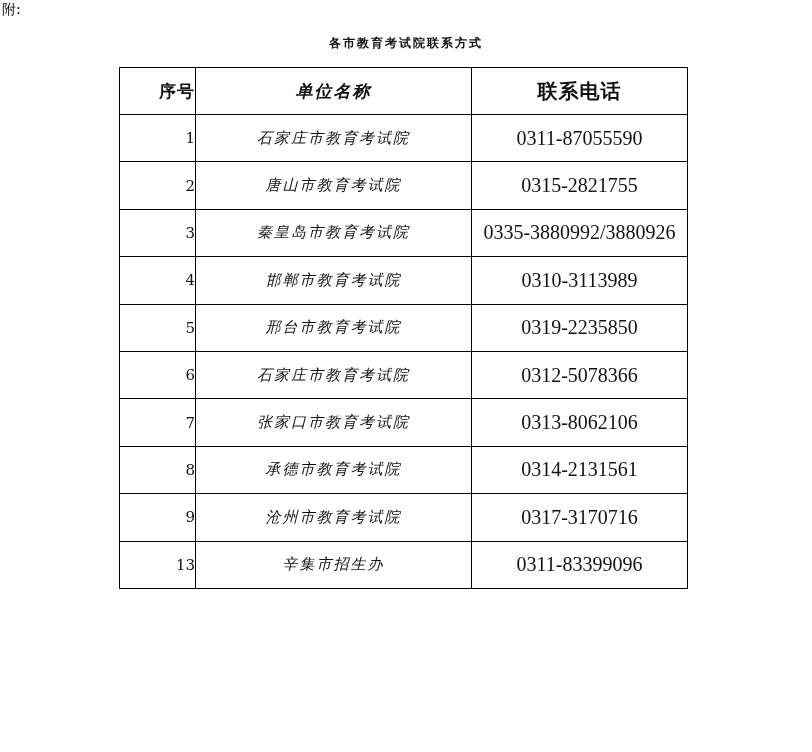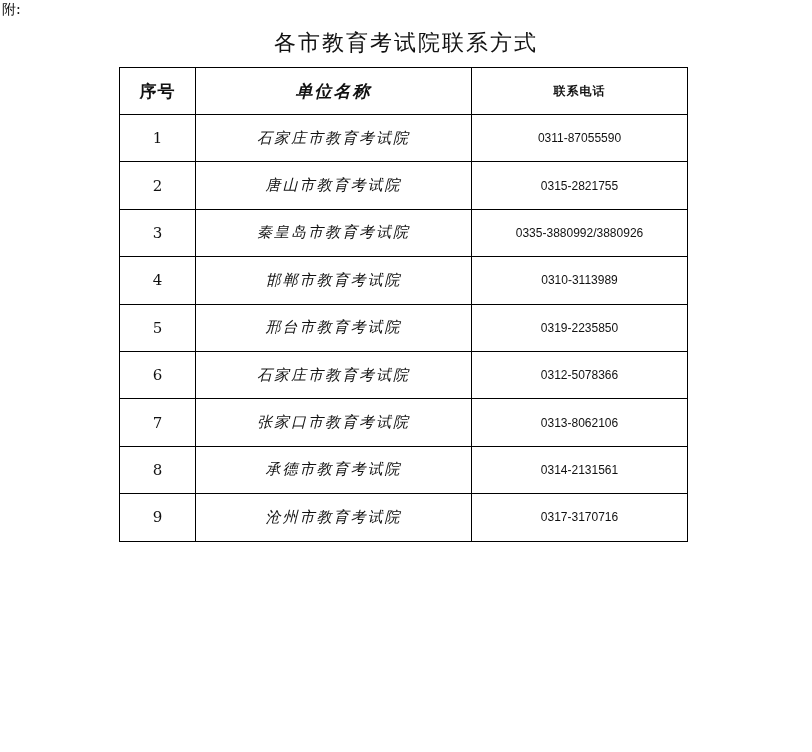--- a/index.html
+++ b/index.html
@@ -1,28 +1,28 @@
 <!DOCTYPE html>
 <html><head>
 <meta charset="utf-8">
 <style>
   html, body { margin: 0; padding: 0; background: #ffffff; }
   body { width: 812px; height: 752px; position: relative; overflow: hidden;
          font-family: "DejaVu Serif", "Liberation Serif", serif; color: #111; }
   .note { position: absolute; left: 2px; top: 0px; font-size: 14px; line-height: 18px; }
   .title { position: absolute; left: 0; width: 812px; top: 30px; text-align: center;
-           font-size: 22px; font-weight: normal; letter-spacing: 2px; line-height: 26px; }
+           font-size: 12px; font-weight: bold; letter-spacing: 2px; line-height: 26px; }
   table { position: absolute; left: 119px; top: 67px; border-collapse: collapse; table-layout: fixed; }
   td, th { border: 1.5px solid #000; text-align: center; vertical-align: middle; padding: 0;
            font-size: 15px; font-weight: normal; }
   th { height: 46px; font-weight: bold; font-size: 17px; letter-spacing: 1px; }
   td { height: 46.4px; }
-  .c1 { width: 75px; }
+  .c1 { width: 75px; text-align: right; }
   .c2 { width: 275px; letter-spacing: 2px; font-style: italic; }
-  .c3 { width: 215px; font-family: Liberation Sans, sans-serif; font-size: 12px; }
+  .c3 { width: 215px; font-family: Liberation Serif, serif; font-size: 20px; }
 </style>
 </head>
 <body>
 
 <div class="note">附:</div>
 <div class="title">各市教育考试院联系方式</div>
 
 <table>
   <thead>
     <tr>
@@ -70,14 +70,19 @@
     <tr>
       <td class="c1">8</td>
       <td class="c2">承德市教育考试院</td>
       <td class="c3">0314-2131561</td>
     </tr>
     <tr>
       <td class="c1">9</td>
       <td class="c2">沧州市教育考试院</td>
       <td class="c3">0317-3170716</td>
     </tr>
+    <tr>
+      <td class="c1">13</td>
+      <td class="c2">辛集市招生办</td>
+      <td class="c3">0311-83399096</td>
+    </tr>
   </tbody>
 </table>
 
 </body></html>

